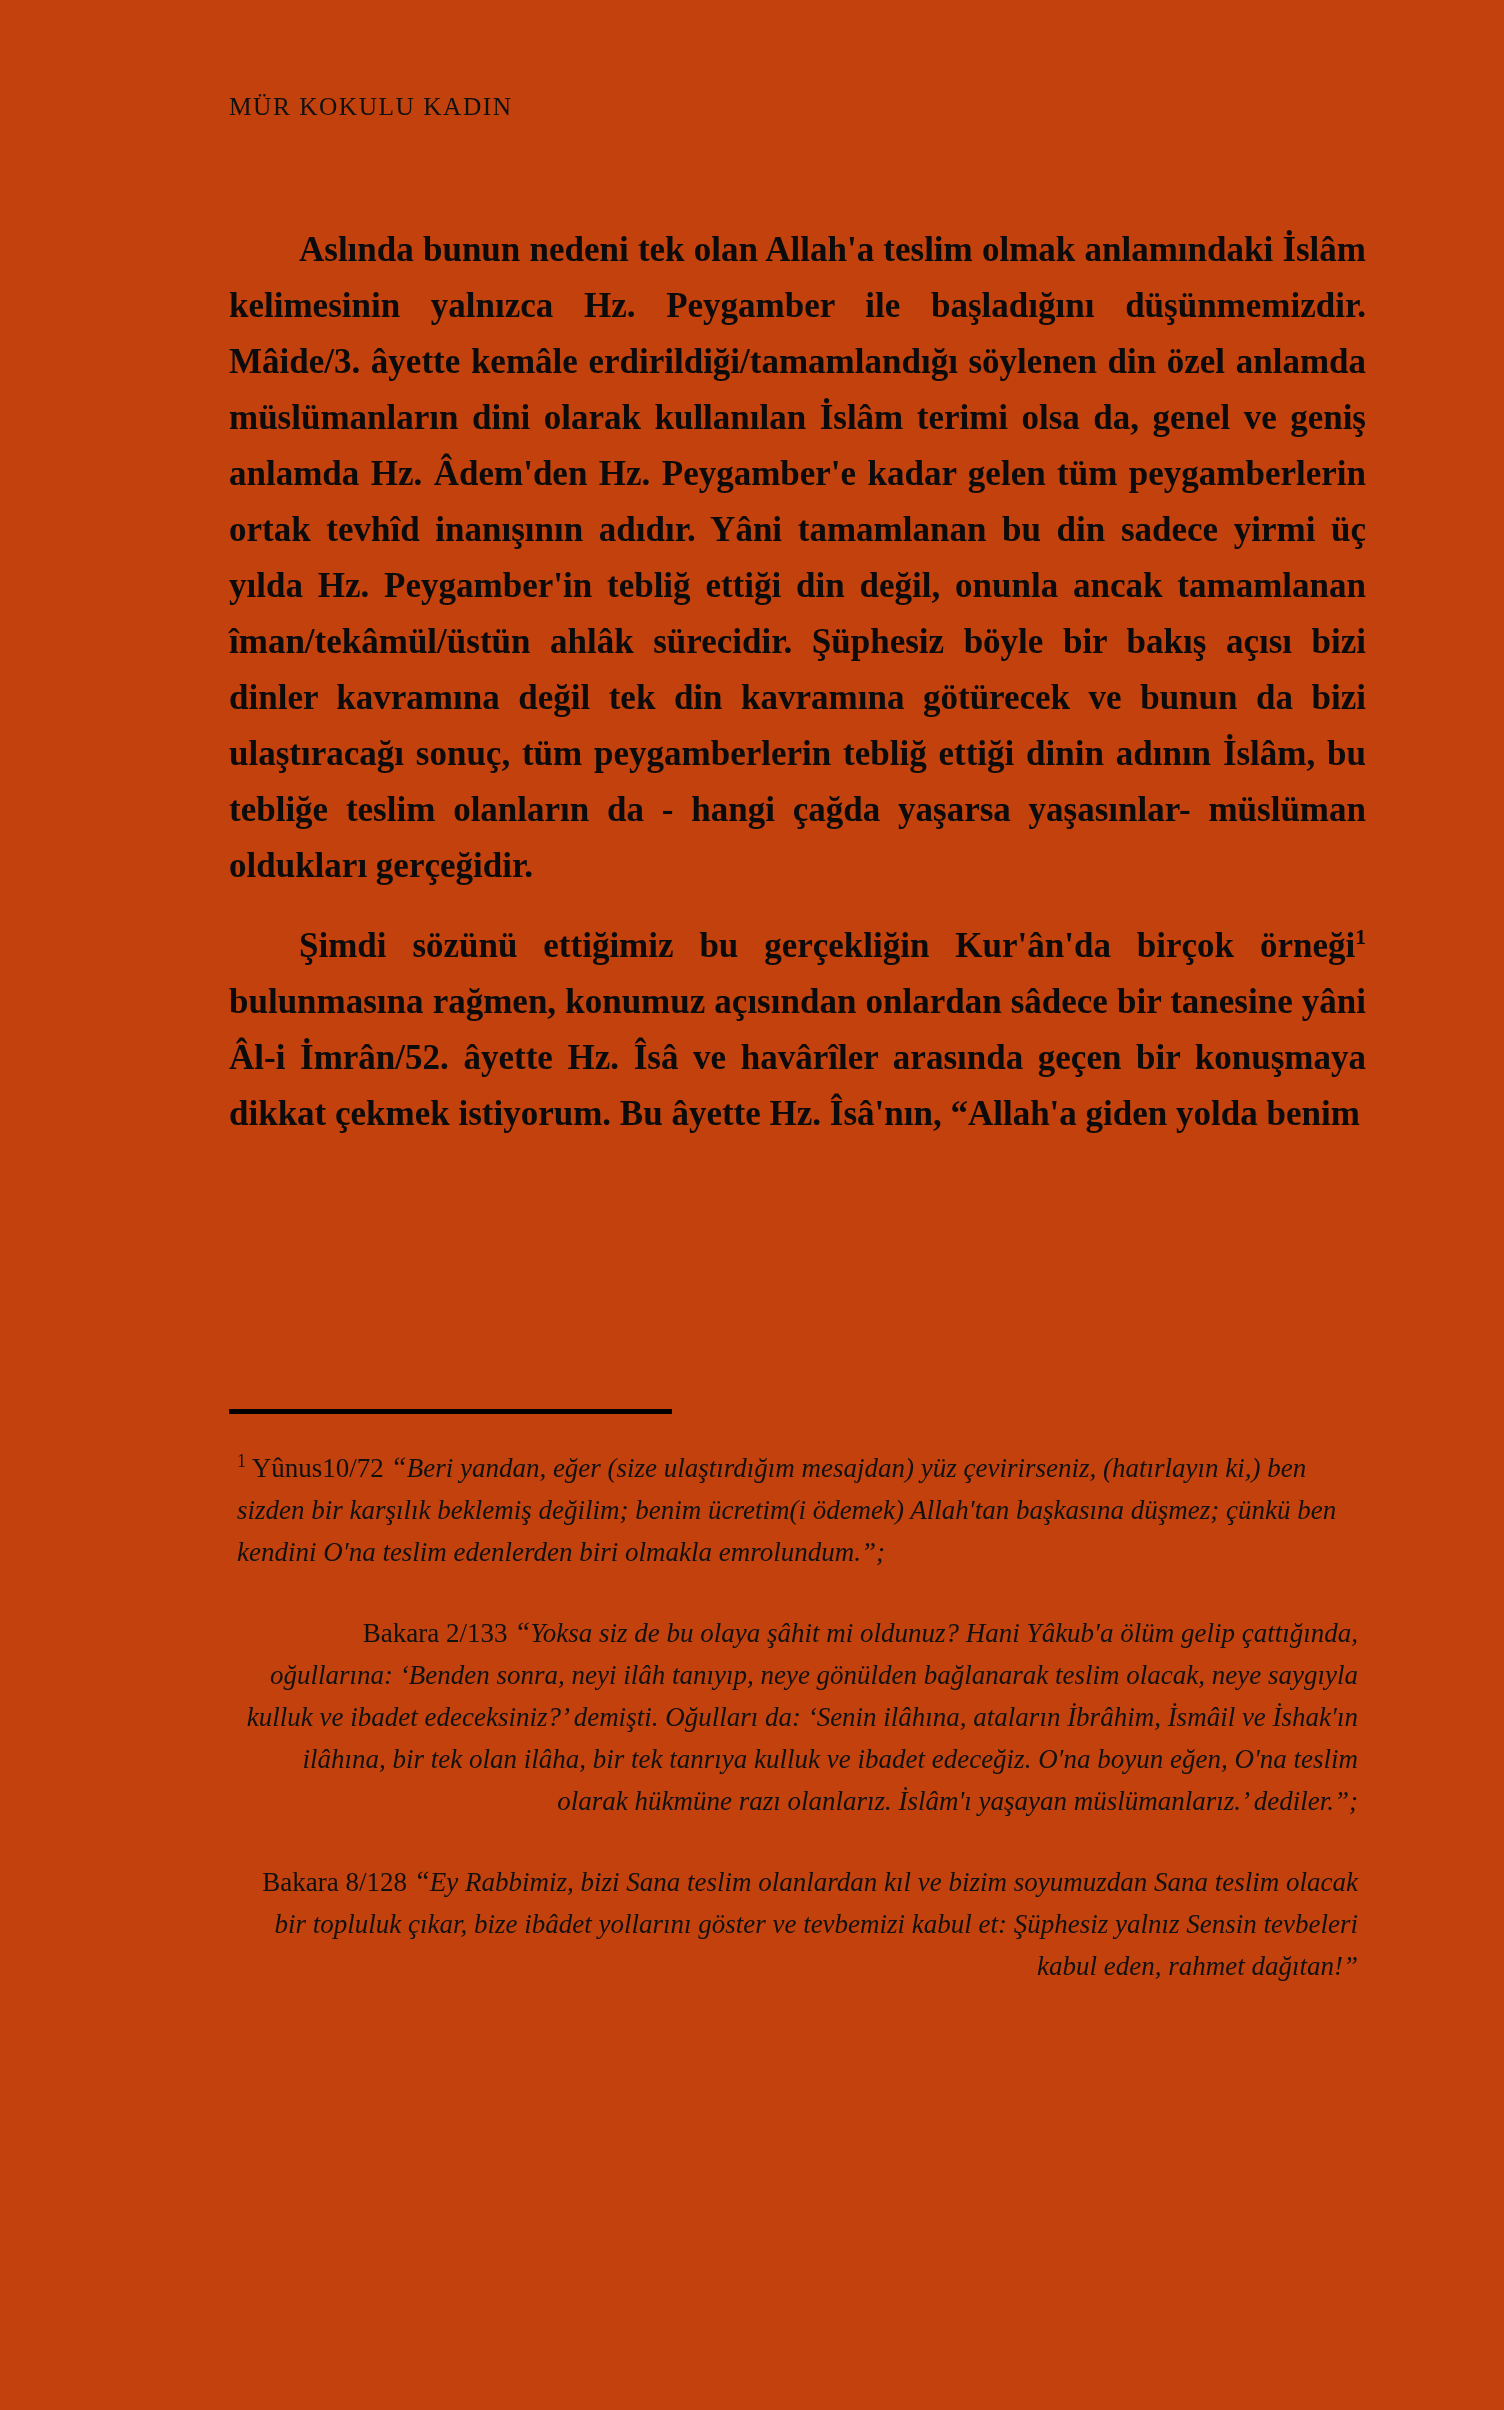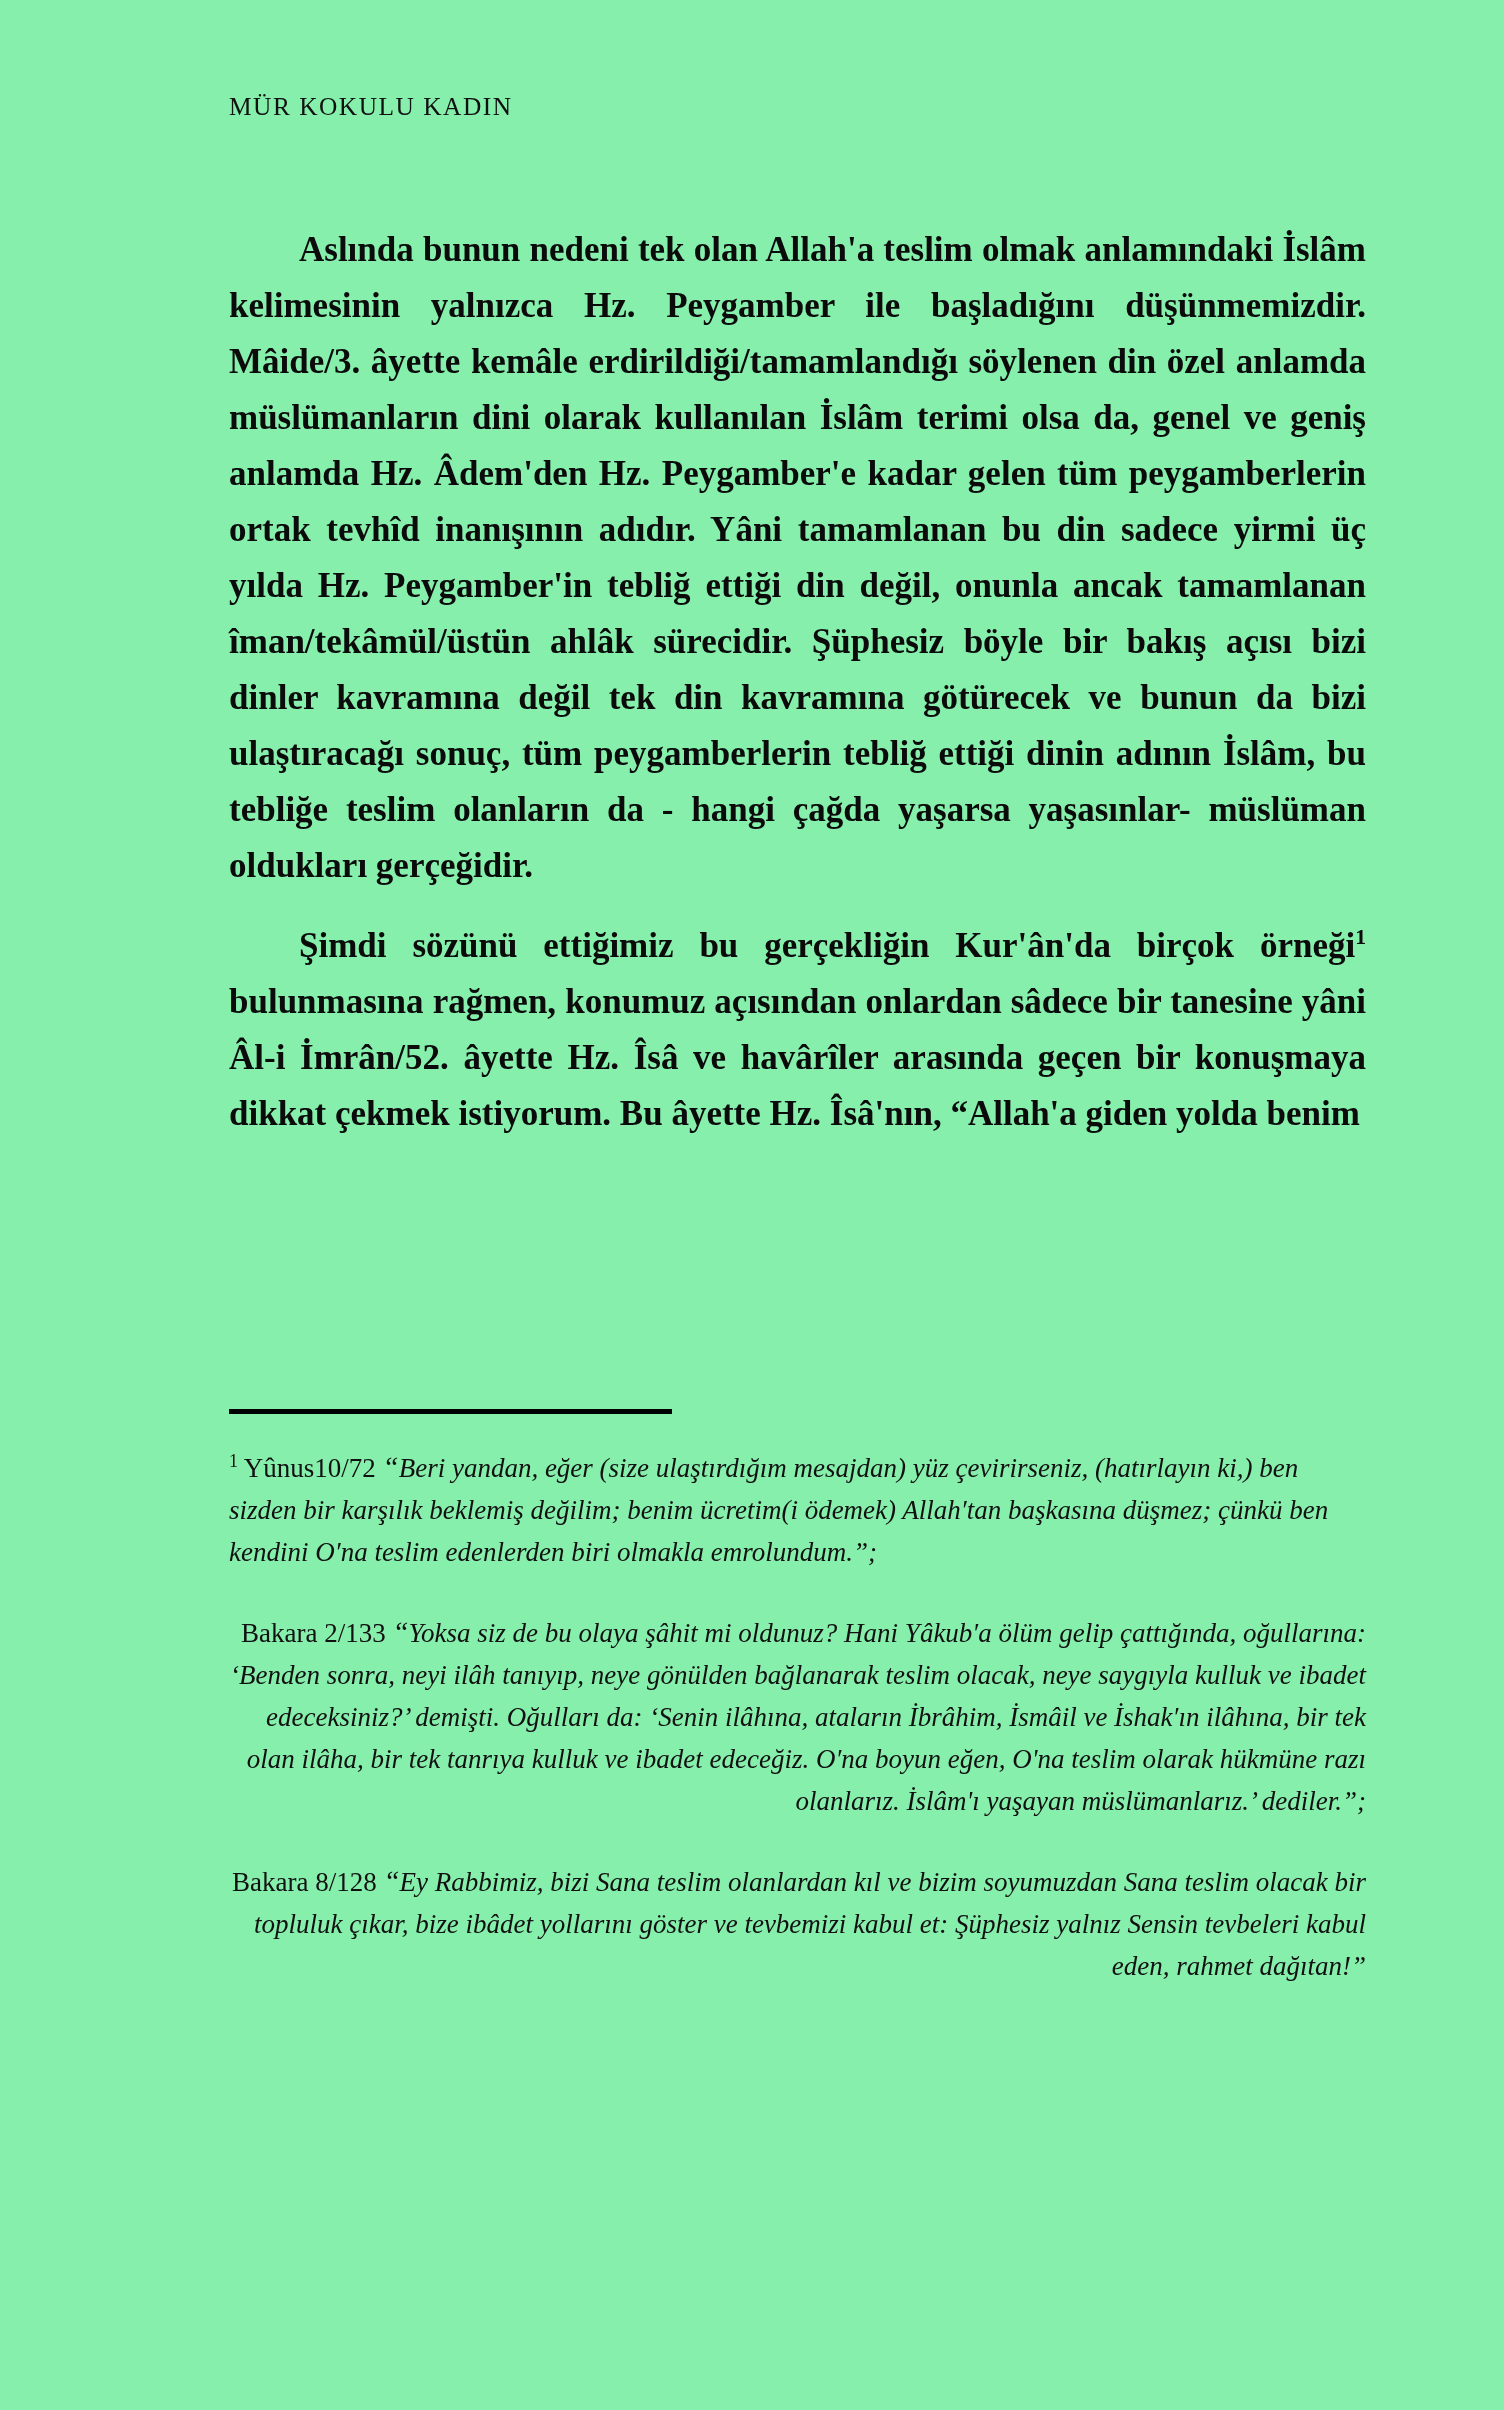--- a/index.html
+++ b/index.html
@@ -8,21 +8,21 @@
     background: #ffffff;
   }
   body {
     font-family: "Liberation Serif", "DejaVu Serif", serif;
     color: #000000;
   }
   .page {
     position: relative;
     width: 1505px;
     height: 2411px;
-    background: #86efac;
+    background: #c2410c;
     overflow: hidden;
     box-sizing: border-box;
   }
 
   
   .running-head {
     position: absolute;
     left: 229px;
     top: 92px;
     font-family: "Liberation Serif", "DejaVu Serif", serif;
@@ -68,21 +68,21 @@
     top: 1409px;
     width: 1137px;
   }
   .footnote-rule {
     width: 443px;
     height: 4.7px;
     background: #000000;
     margin: 0 0 32px 0;
   }
   p.footnote {
-    margin: 0;
+    margin: 8px;
     font-size: 27px;
     line-height: 42px;
     text-align: left;
     color: #111111;
   }
   p.footnote + p.footnote {
     margin-top: 38px;
     text-align: right;
   }
   .fn-marker {

